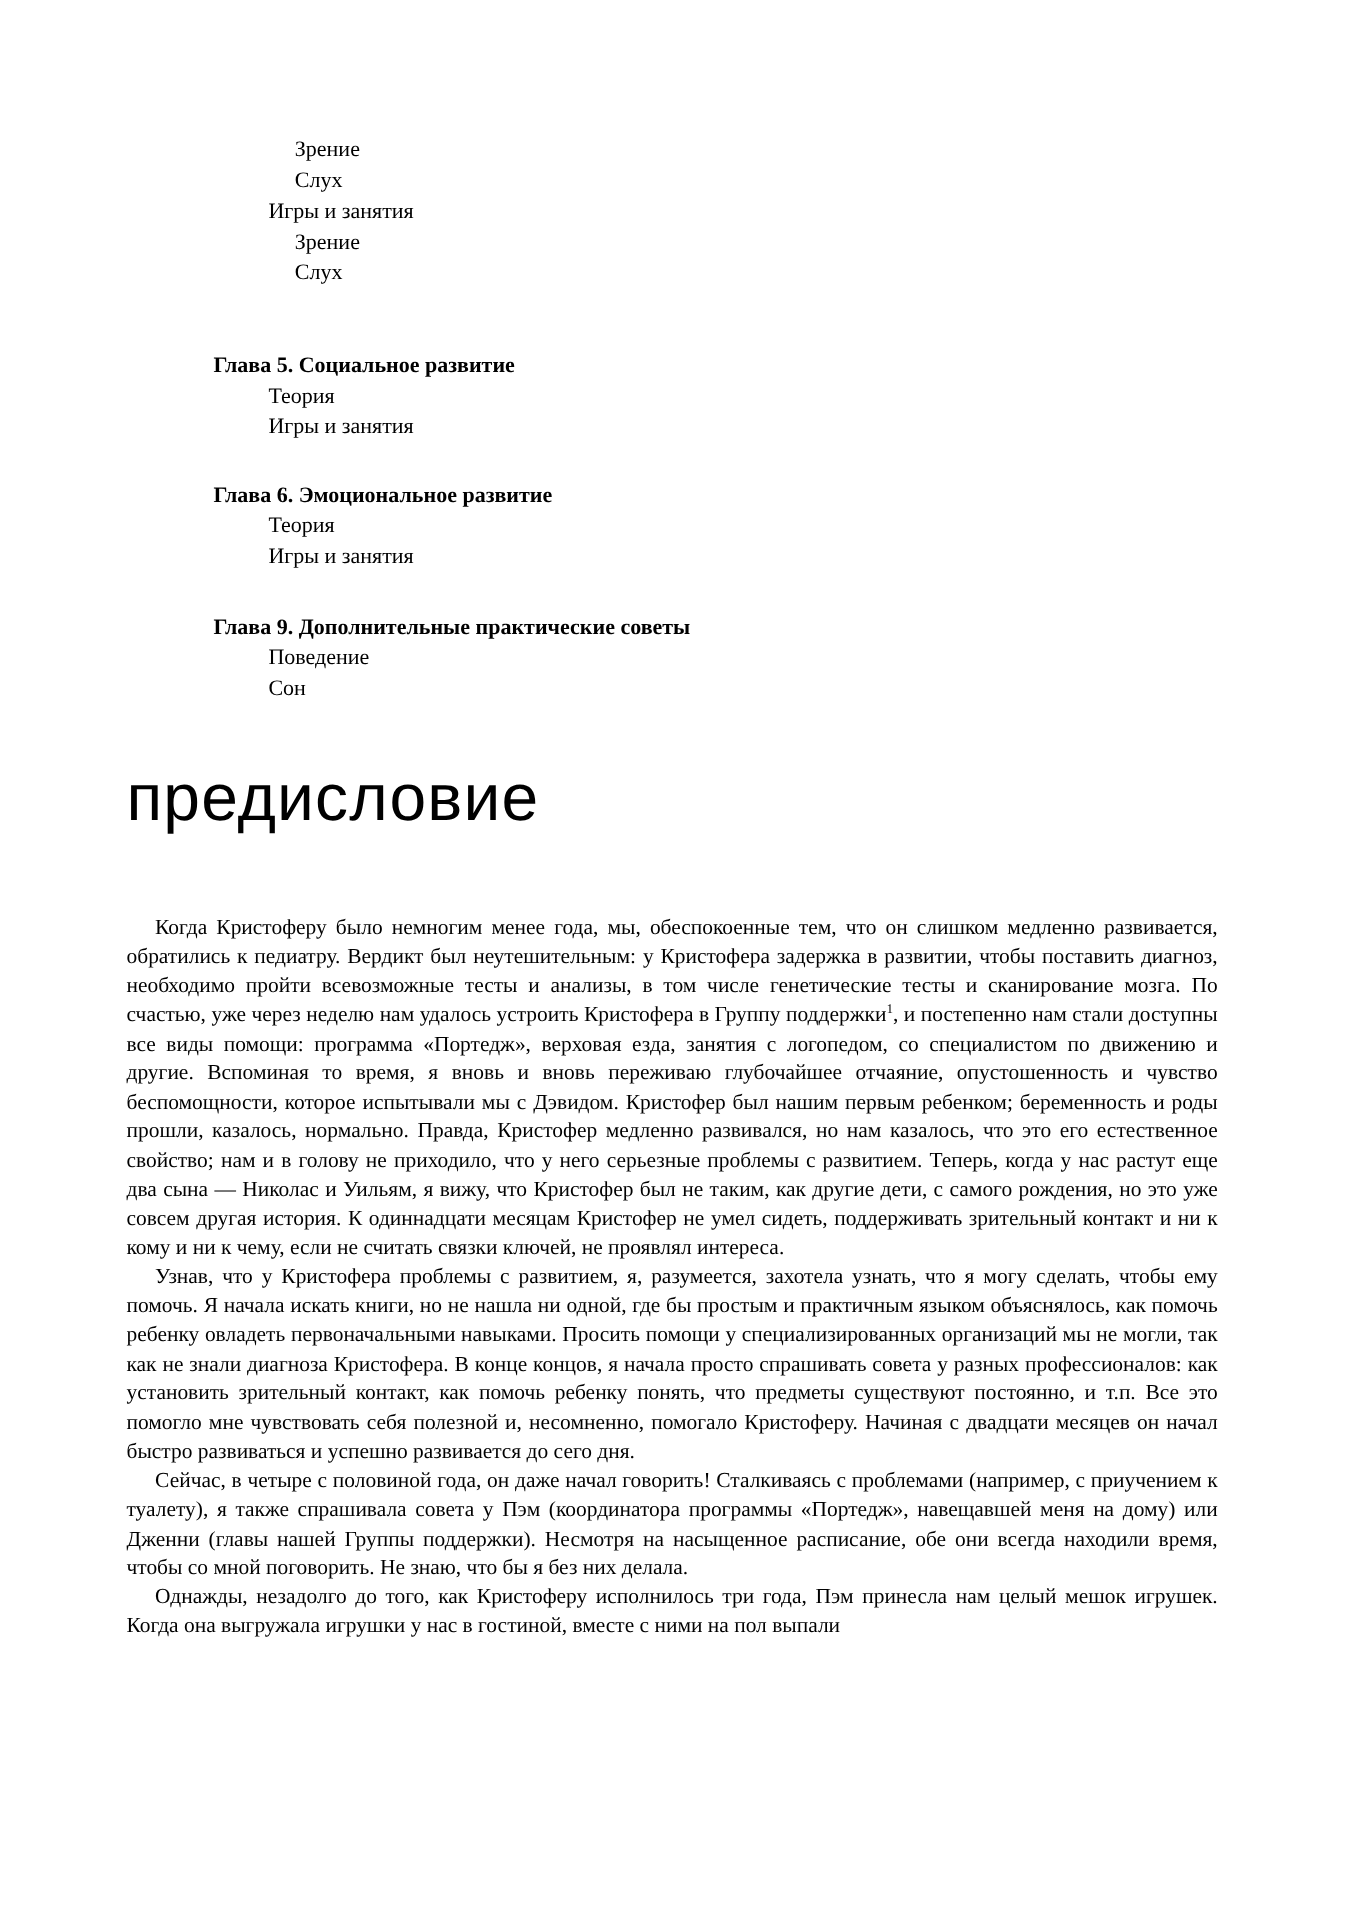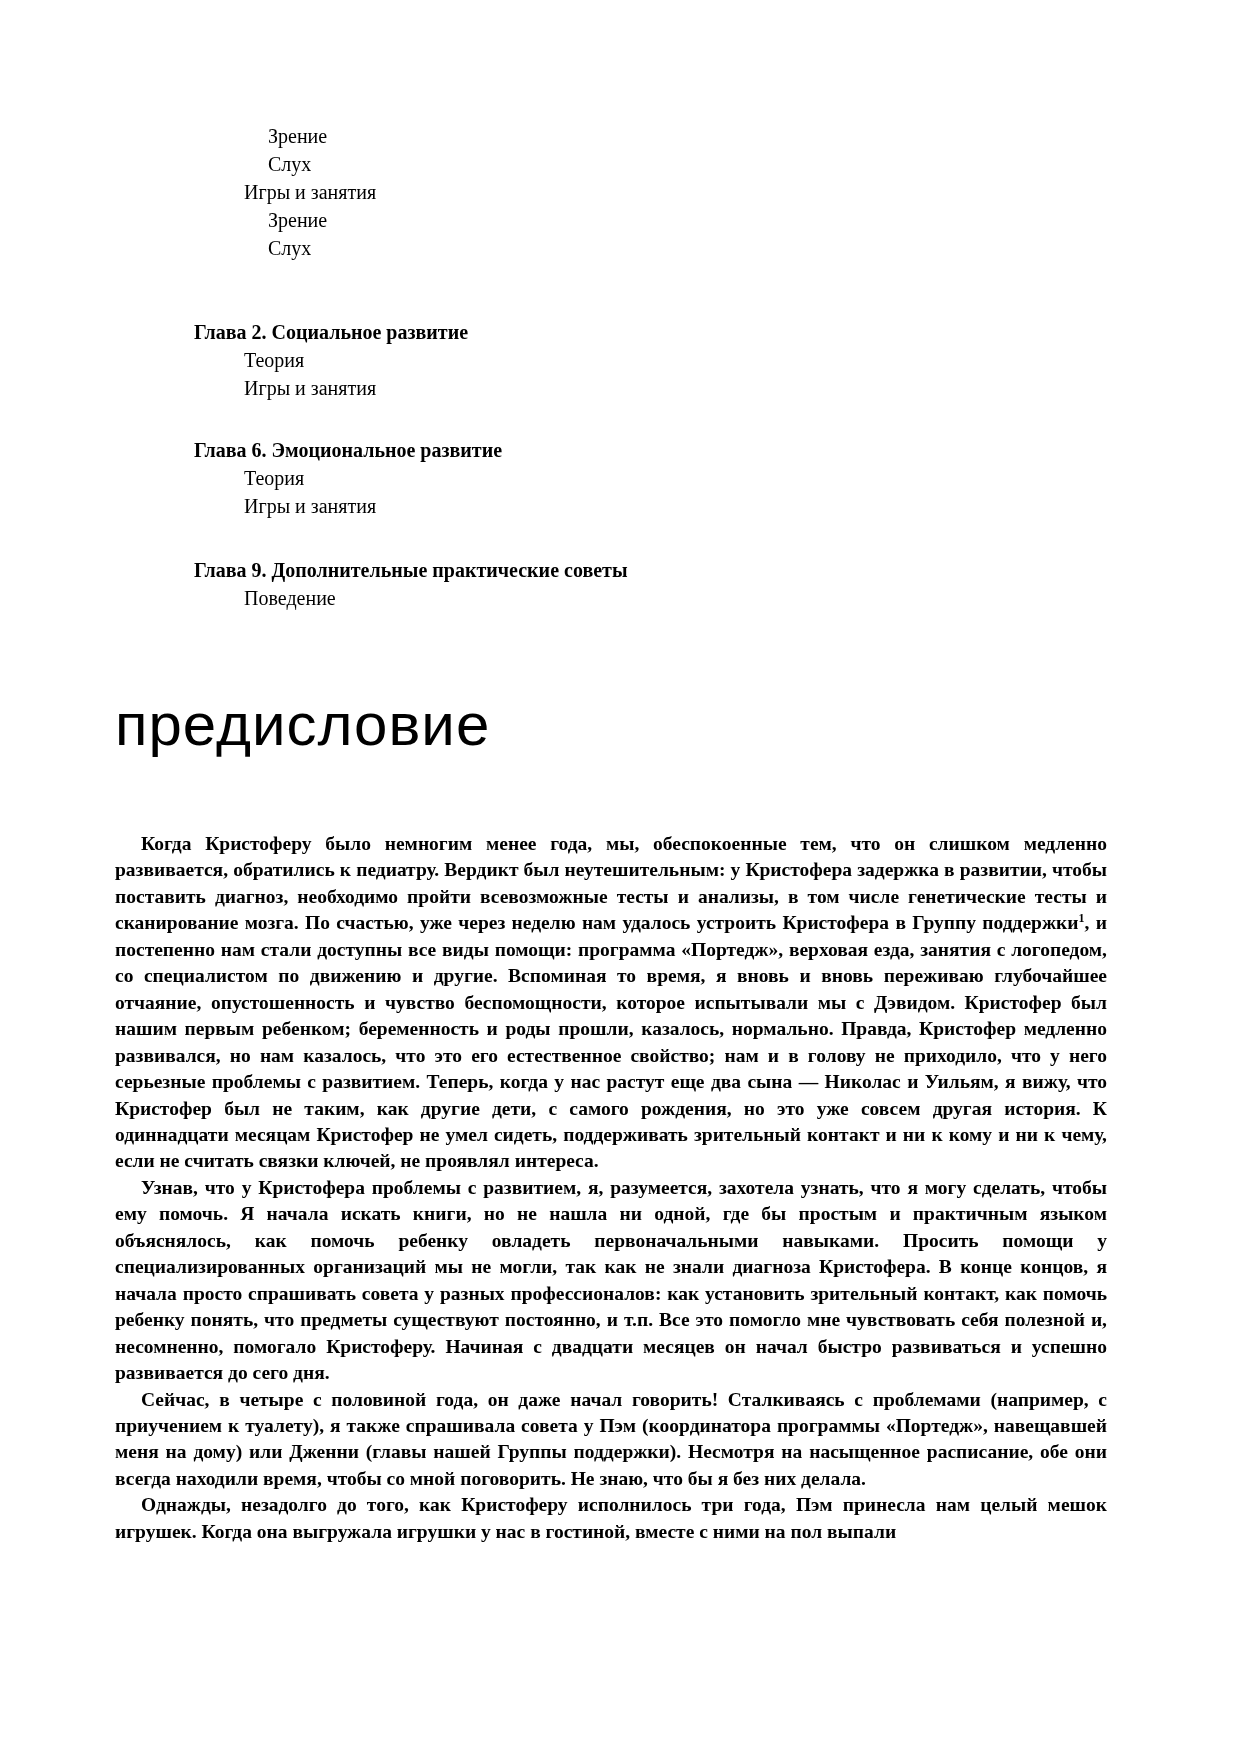--- a/index.html
+++ b/index.html
@@ -39,21 +39,21 @@
     letter-spacing: 1px;
   }
 
   
   #preface-body {
     top: 831px;
     font-size: 19.5px;
     line-height: 26.45px;
     text-align: justify;
   }
-  #preface-body p { margin: 0; text-indent: 26px; font-weight: bold; }
+  #preface-body p { margin: 0; text-indent: 26px; }
   .footnote-sup {
     vertical-align: super;
     font-size: 12px;
     line-height: 0;
   }
 
   
   #page-footer {
     top: 1648px;
     text-align: right;
@@ -67,34 +67,35 @@
 
   <div class="content-col toc-block" id="toc-cont">
     <div class="toc-line lvl2">Зрение</div>
     <div class="toc-line lvl2">Слух</div>
     <div class="toc-line lvl1">Игры и занятия</div>
     <div class="toc-line lvl2">Зрение</div>
     <div class="toc-line lvl2">Слух</div>
   </div>
 
   <div class="content-col toc-block" id="toc-ch7">
-    <div class="toc-line toc-chapter">Глава 2. Социальное развитие</div>
+    <div class="toc-line toc-chapter">Глава 5. Социальное развитие</div>
     <div class="toc-line lvl1">Теория</div>
     <div class="toc-line lvl1">Игры и занятия</div>
   </div>
 
   <div class="content-col toc-block" id="toc-ch8">
     <div class="toc-line toc-chapter">Глава 6. Эмоциональное развитие</div>
     <div class="toc-line lvl1">Теория</div>
     <div class="toc-line lvl1">Игры и занятия</div>
   </div>
 
   <div class="content-col toc-block" id="toc-ch9">
     <div class="toc-line toc-chapter">Глава 9. Дополнительные практические советы</div>
     <div class="toc-line lvl1">Поведение</div>
+    <div class="toc-line lvl1">Сон</div>
   </div>
 
   <div class="content-col" id="preface-heading">предисловие</div>
 
   <div class="content-col" id="preface-body">
     <p><span>Когда Кристоферу было немногим менее года, мы, обеспокоенные тем, что он слишком медленно развивается, обратились к педиатру. Вердикт был неутешительным: у Кристофера задержка в развитии, чтобы поставить диагноз, необходимо пройти всевозможные тесты и анализы, в том числе генетические тесты и сканирование мозга. По счастью, уже через неделю нам удалось устроить Кристофера в Группу поддержки</span><span class="footnote-sup">1</span><span>, и постепенно нам стали доступны все виды помощи: программа «Портедж», верховая езда, занятия с логопедом, со специалистом по движению и другие. Вспоминая то время, я вновь и вновь переживаю глубочайшее отчаяние, опустошенность и чувство беспомощности, которое испытывали мы с Дэвидом. Кристофер был нашим первым ребенком; беременность и роды прошли, казалось, нормально. Правда, Кристофер медленно развивался, но нам казалось, что это его естественное свойство; нам и в голову не приходило, что у него серьезные проблемы с развитием. Теперь, когда у нас растут еще два сына — Николас и Уильям, я вижу, что Кристофер был не таким, как другие дети, с самого рождения, но это уже совсем другая история. К одиннадцати месяцам Кристофер не умел сидеть, поддерживать зрительный контакт и ни к кому и ни к чему, если не считать связки ключей, не проявлял интереса.</span></p>
     <p>Узнав, что у Кристофера проблемы с развитием, я, разумеется, захотела узнать, что я могу сделать, чтобы ему помочь. Я начала искать книги, но не нашла ни одной, где бы простым и практичным языком объяснялось, как помочь ребенку овладеть первоначальными навыками. Просить помощи у специализированных организаций мы не могли, так как не знали диагноза Кристофера. В конце концов, я начала просто спрашивать совета у разных профессионалов: как установить зрительный контакт, как помочь ребенку понять, что предметы существуют постоянно, и т.п. Все это помогло мне чувствовать себя полезной и, несомненно, помогало Кристоферу. Начиная с двадцати месяцев он начал быстро развиваться и успешно развивается до сего дня.</p>
     <p>Сейчас, в четыре с половиной года, он даже начал говорить! Сталкиваясь с проблемами (например, с приучением к туалету), я также спрашивала совета у Пэм (координатора программы «Портедж», навещавшей меня на дому) или Дженни (главы нашей Группы поддержки). Несмотря на насыщенное расписание, обе они всегда находили время, чтобы со мной поговорить. Не знаю, что бы я без них делала.</p>
     <p>Однажды, незадолго до того, как Кристоферу исполнилось три года, Пэм принесла нам целый мешок игрушек. Когда она выгружала игрушки у нас в гостиной, вместе с ними на пол выпали</p>
   </div>

